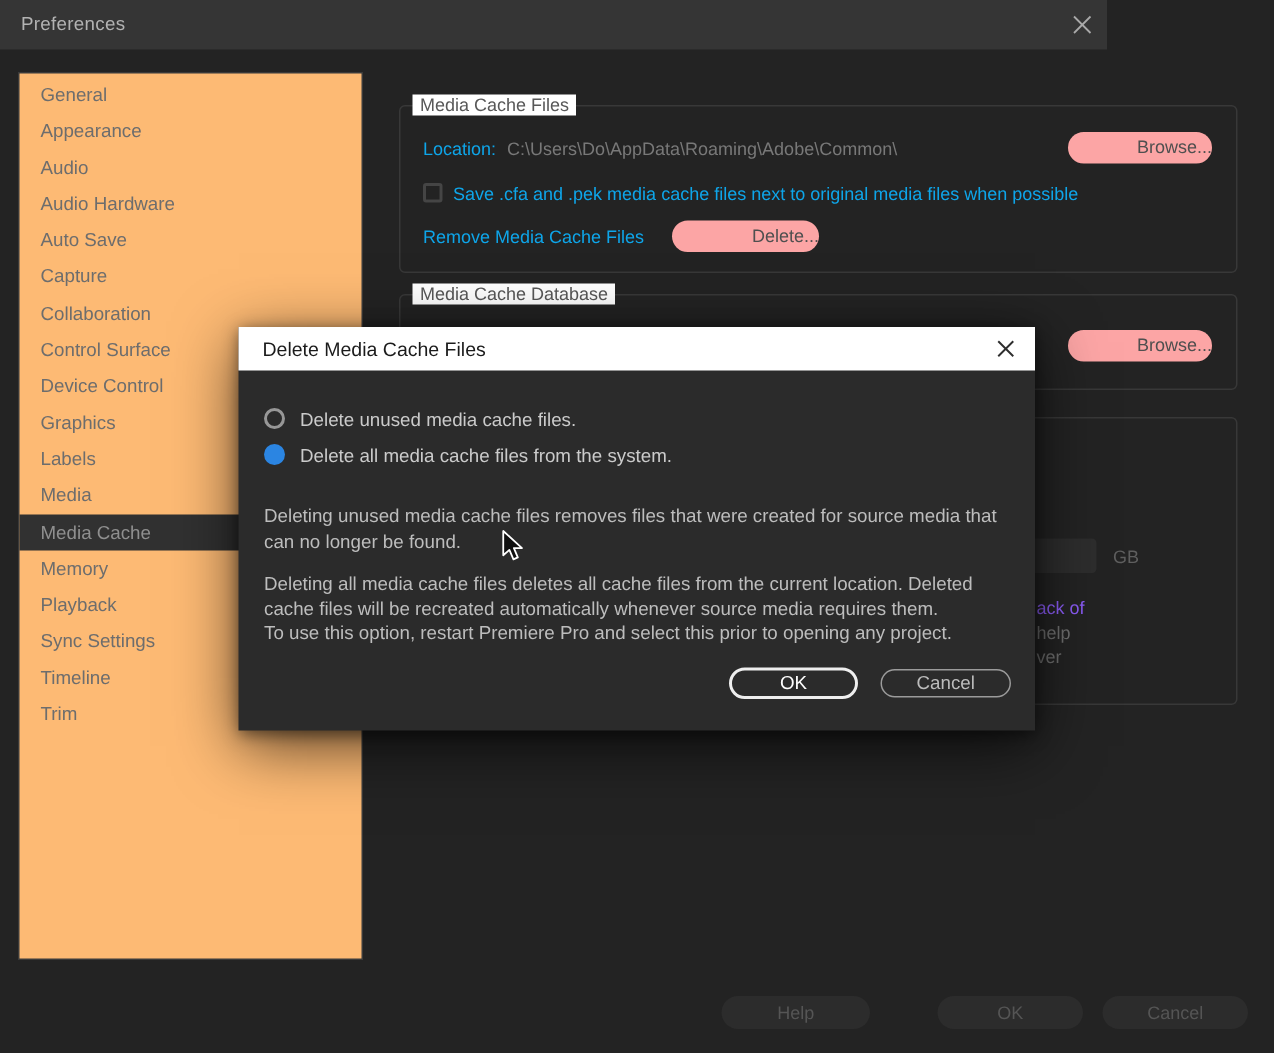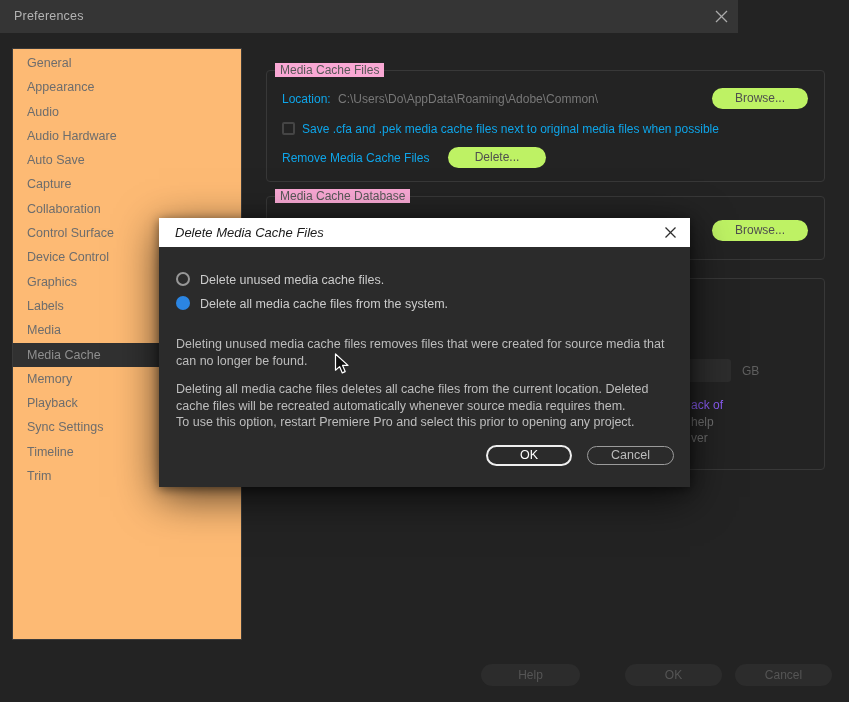--- a/index.html
+++ b/index.html
@@ -13,33 +13,33 @@
   .titlebar .close { position:absolute; right:10px; top:10px; width:13px; height:13px; cursor:pointer; }
 
   
   .sidebar { position:absolute; left:12px; top:48px; width:230px; height:592px;
              background:#fdba74; border:1px solid #3a3a3a; list-style:none; padding-top:2px; }
   .sidebar li { height:24.3px; line-height:24.3px; padding-left:14px; font-size:12.5px; color:#6d6d6d; white-space:nowrap; }
   .sidebar li.selected { background:#313131; color:#8f8f8f; }
 
   
   .panel { position:absolute; border:1px solid #383838; border-radius:4px; }
-  .panel .legend { position:absolute; top:-8px; left:8px; padding:0 5px; background:#f9a8d4; font-size:12px; color:#585858; white-space:nowrap; }
+  .panel .legend { position:absolute; top:-8px; left:8px; padding:0 5px; background:#ffffff; font-size:12px; color:#585858; white-space:nowrap; }
   .p-label { position:absolute; font-size:12px; color:#0ea5e9; white-space:nowrap; }
-  .pill { position:absolute; background:#bef264; border-radius:11px; font-size:12px; color:#4f4f4f; text-align:center; }
+  .pill { position:absolute; background:#fca5a5; border-radius:11px; font-size:12px; color:#4f4f4f; text-align:right; }
   .checkbox { position:absolute; width:13px; height:13px; border:2px solid #454545; border-radius:2px; background:transparent; }
   .mini-input { position:absolute; background:#2d2d2d; border-radius:3px; }
 
   
   .footer-btn { position:absolute; height:22px; line-height:22px; background:#2c2c2c; border-radius:11px; font-size:12px; color:#555555; text-align:center; }
 
   
   .modal { position:absolute; left:159px; top:218px; width:531px; height:269px; background:#2b2b2b;
            box-shadow:0 10px 40px rgba(0,0,0,.65), 0 2px 10px rgba(0,0,0,.5); }
-  .modal-titlebar { position:absolute; left:0; top:0; width:531px; height:29px; background:#ffffff;font-style:italic; }
+  .modal-titlebar { position:absolute; left:0; top:0; width:531px; height:29px; background:#ffffff; }
   .modal-title { position:absolute; left:16px; top:7px; font-size:13px; color:#1b1b1b; }
   .modal-close { position:absolute; right:13px; top:8px; width:13px; height:13px; cursor:pointer; }
   .radio { position:absolute; border-radius:50%; }
   .radio.off { left:17px; top:54px; width:14px; height:14px; border:2px solid #979797; }
   .radio.on  { left:17px; top:78px; width:14px; height:14px; background:#2b85e2; }
   .radio-label { position:absolute; font-size:12.5px; color:#cbcbcb; white-space:nowrap; }
   .para { position:absolute; left:17px; }
   .para div { font-size:12.5px; line-height:16.5px; color:#bdbdbd; white-space:nowrap; }
   .modal-btn { position:absolute; text-align:center; border-radius:12px; font-size:12.5px; cursor:pointer; }
   .modal-btn.ok { left:327px; top:227px; width:86px; height:21px; line-height:17px; border:2px solid #eeeeee; color:#ffffff; }

